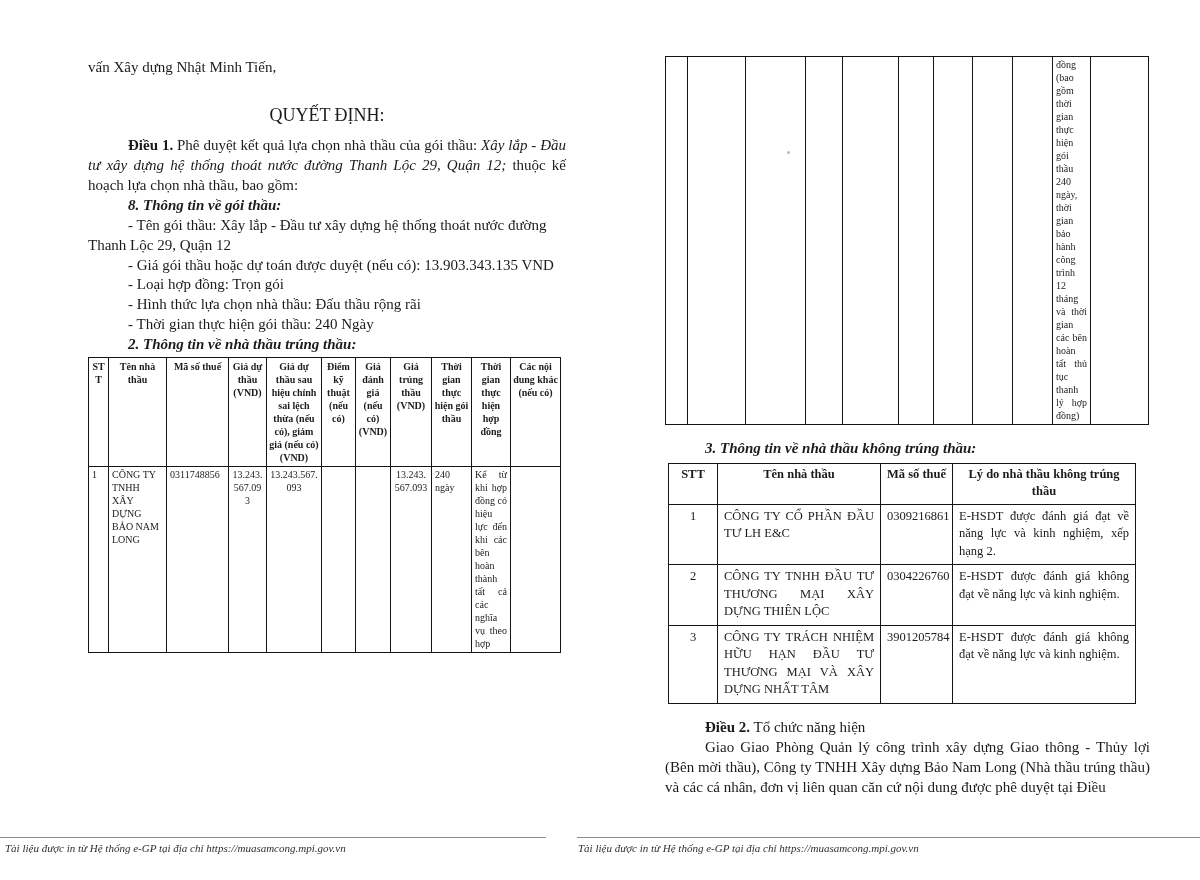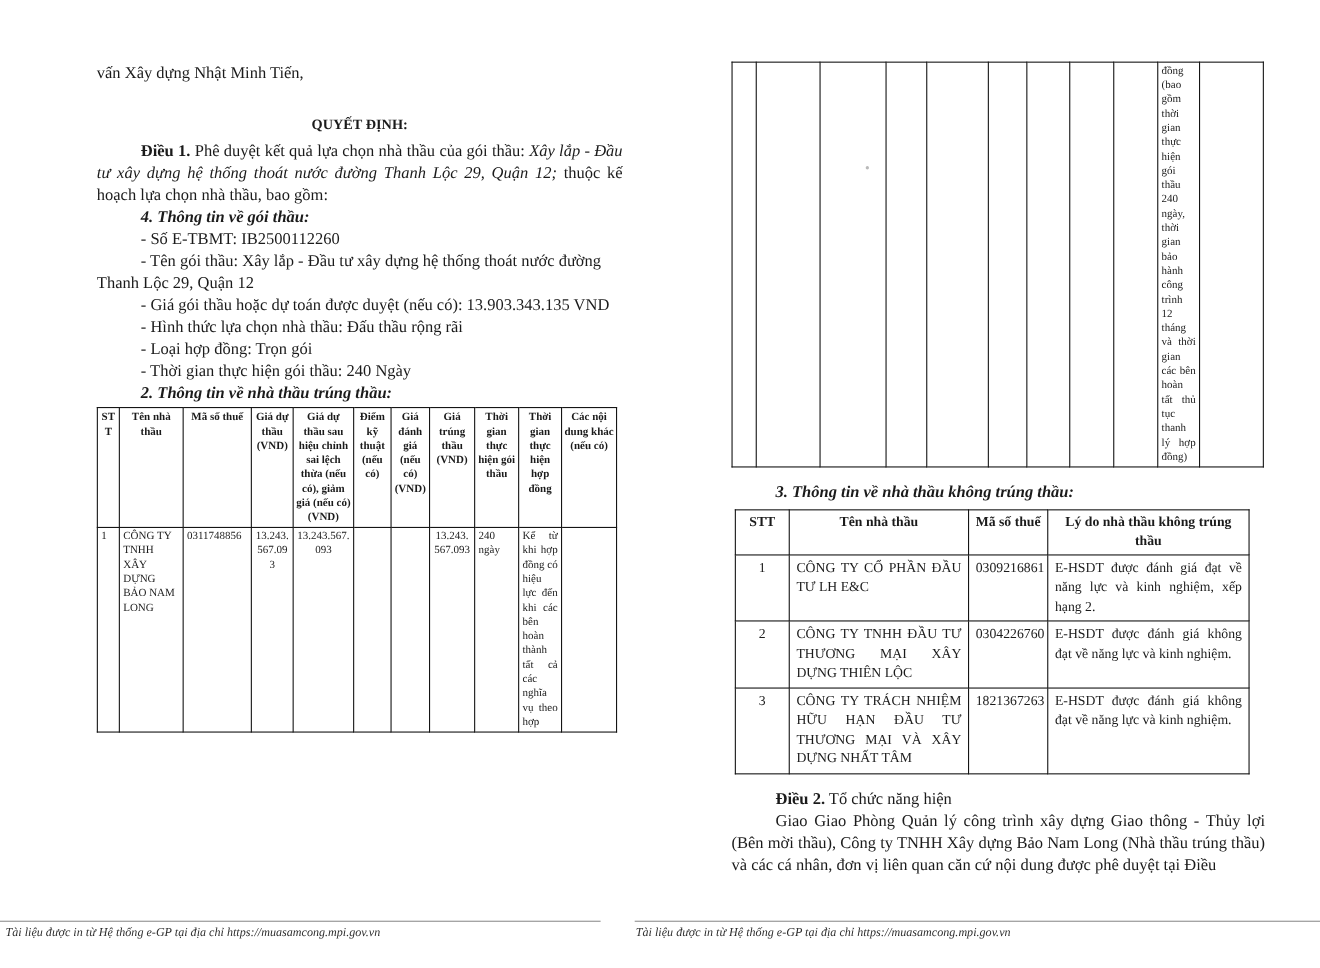--- a/index.html
+++ b/index.html
@@ -7,21 +7,21 @@
   #canvas {
     position:relative; width:1200px; height:880px; background:#ffffff;
     font-family:"Liberation Serif", serif; color:#1b1b1b; overflow:hidden;
   }
   .page { position:absolute; }
   #page-left  { left:88px;  top:58px; width:478px; }
   #page-right { left:665px; top:56px; width:485px; }
 
   .body-text { font-size:15px; line-height:1.33; }
   .intro-line { margin-bottom:8px; }
-  .doc-title { font-weight:bold; text-align:center; font-size:13px; margin-bottom:8px;margin-top:26px; }
+  .doc-title { font-weight:normal; text-align:center; font-size:18px; margin-bottom:8px;margin-top:26px; }
   .para { text-align:justify; text-indent:40px; }
   .bold { font-weight:bold; }
   .italic { font-style:italic; }
   .sec-heading { font-weight:bold; font-style:italic; text-indent:40px; }
   .info-item { text-indent:40px; }
 
   
   table.grid { border-collapse:collapse; table-layout:fixed; width:100%; }
   table.grid td {
     border:1.5px solid #151515; vertical-align:top;
@@ -64,26 +64,25 @@
 <body>
 
 <div id="canvas">
 
   <div id="page-left" class="page body-text">
     <div class="intro-line">vấn Xây dựng Nhật Minh Tiến,</div>
     <div class="doc-title">QUYẾT ĐỊNH:</div>
 
     <div class="para"><span class="bold">Điều 1.</span><span> Phê duyệt kết quả lựa chọn nhà thầu của gói thầu: </span><span class="italic">Xây lắp - Đầu tư xây dựng hệ thống thoát nước đường Thanh Lộc 29, Quận 12;</span><span> thuộc kế hoạch lựa chọn nhà thầu, bao gồm:</span></div>
 
-    <div class="sec-heading">4. Thông tin về gói thầu:</div>
-    <div class="info-item">- Số E-TBMT: IB2500112260</div>
+    <div class="sec-heading">8. Thông tin về gói thầu:</div>
     <div class="info-item">- Tên gói thầu: Xây lắp - Đầu tư xây dựng hệ thống thoát nước đường Thanh Lộc 29, Quận 12</div>
     <div class="info-item">- Giá gói thầu hoặc dự toán được duyệt (nếu có): 13.903.343.135 VND</div>
+    <div class="info-item">- Loại hợp đồng: Trọn gói</div>
     <div class="info-item">- Hình thức lựa chọn nhà thầu: Đấu thầu rộng rãi</div>
-    <div class="info-item">- Loại hợp đồng: Trọn gói</div>
     <div class="info-item">- Thời gian thực hiện gói thầu: 240 Ngày</div>
 
     <div class="sec-heading">2. Thông tin về nhà thầu trúng thầu:</div>
 
     <div id="t2-wrap">
       <table id="t2" class="grid">
         <colgroup>
           <col style="width:20px">
             <col style="width:58px">
             <col style="width:62px">
@@ -184,21 +183,21 @@
       </tr>
       <tr>
         <td class="ctr">2</td>
         <td class="jus">CÔNG TY TNHH ĐẦU TƯ THƯƠNG MẠI XÂY DỰNG THIÊN LỘC</td>
         <td class="ctr">0304226760</td>
         <td class="jus">E-HSDT được đánh giá không đạt về năng lực và kinh nghiệm.</td>
       </tr>
       <tr>
         <td class="ctr">3</td>
         <td class="jus">CÔNG TY TRÁCH NHIỆM HỮU HẠN ĐẦU TƯ THƯƠNG MẠI VÀ XÂY DỰNG NHẤT TÂM</td>
-        <td class="ctr">1821367263</td>
+        <td class="ctr">3901205784</td>
         <td class="jus">E-HSDT được đánh giá không đạt về năng lực và kinh nghiệm.</td>
       </tr>
     </tbody>
       </table>
 
     <div id="article2">
       <div class="para"><span class="bold">Điều 2.</span><span> Tổ chức năng hiện</span></div>
       <div class="para">Giao Giao Phòng Quản lý công trình xây dựng Giao thông - Thủy lợi (Bên mời thầu), Công ty TNHH Xây dựng Bảo Nam Long (Nhà thầu trúng thầu) và các cá nhân, đơn vị liên quan căn cứ nội dung được phê duyệt tại Điều</div>
     </div>
   </div>

